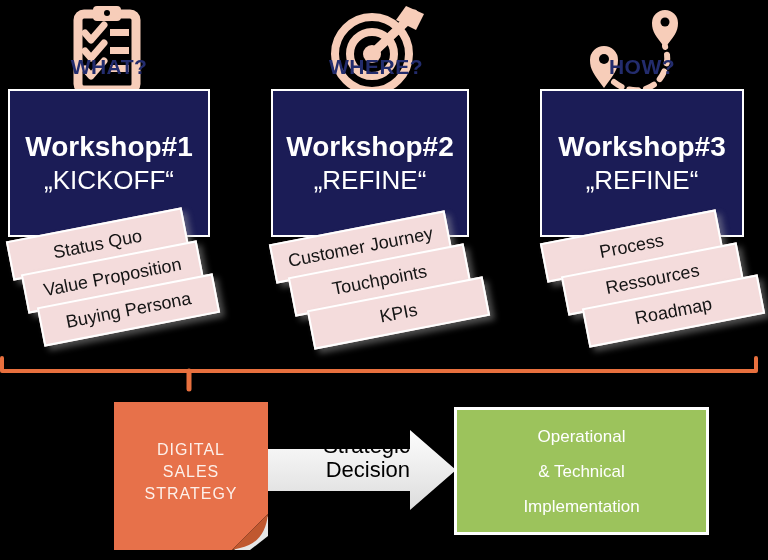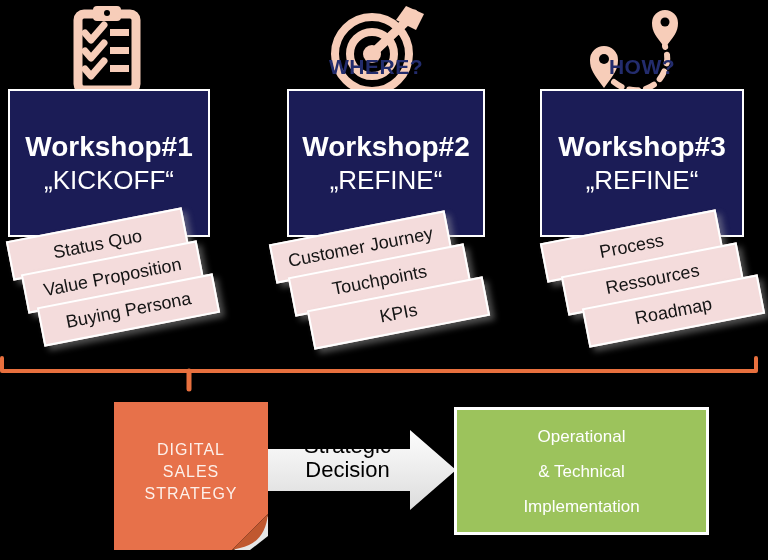--- a/index.html
+++ b/index.html
@@ -16,21 +16,21 @@
   .card{position:absolute;width:179px;height:40px;background:#f4dcdc;border:2px solid #fff;
         box-sizing:border-box;transform:rotate(-11deg);z-index:4;display:flex;
         align-items:center;justify-content:center;font-size:18px;color:#141414;
         box-shadow:4px 5px 6px rgba(175,175,175,.45);white-space:nowrap;}
   .bracket{position:absolute;left:0;top:348px;z-index:1;}
   .note{position:absolute;left:114px;top:402px;width:154px;height:148px;z-index:5;}
   .note-text{position:absolute;left:0;top:0;width:154px;padding-top:37px;text-align:center;
              font-size:16px;line-height:22px;letter-spacing:1px;color:#fdf0ea;
              white-space:pre-line;z-index:2;}
   .arrow{position:absolute;left:260px;top:425px;z-index:3;}
-  .arrow-label{position:absolute;left:285px;top:434px;width:125px;text-align:center;
+  .arrow-label{position:absolute;left:285px;top:434px;width:125px;text-align:right;
                font-size:22px;line-height:24px;color:#000;white-space:pre-line;z-index:6;}
   .result{position:absolute;left:454px;top:407px;width:255px;height:128px;background:#9cc35c;
           border:3px solid #fff;box-sizing:border-box;z-index:5;display:flex;align-items:center;
           justify-content:center;text-align:center;color:#fff;font-size:17px;line-height:35px;
           white-space:pre-line;}
 </style>
 </head>
 <body>
 
 <div class="canvas">
@@ -56,28 +56,29 @@
   </svg>
 
   <svg class="icon" style="left:584px;top:6px" width="96" height="88" viewBox="0 0 96 88">
     <path d="M30 76 C50 92 76 84 82 60 C85 50 82 46 81 40" fill="none" stroke="#f7cdb9" stroke-width="6" stroke-dasharray="9 8" stroke-linecap="round"></path>
     <path d="M81 42 C72 30 68 26 68 17 A13 13 0 1 1 94 17 C94 26 90 30 81 42 Z" fill="#f7cdb9"></path>
     <circle cx="81" cy="16" r="4.5" fill="#000"></circle>
     <path d="M20 82 C10 68 6 64 6 54 A14 14 0 1 1 34 54 C34 64 30 68 20 82 Z" fill="#f7cdb9"></path>
     <circle cx="20" cy="53" r="5" fill="#000"></circle>
   </svg>
 
+  <div class="qlabel" style="left:8px;width:202px">WHAT?</div>
   <div class="qlabel" style="left:540px;width:204px">HOW?</div>
   <div class="qlabel" style="left:277px;width:198px">WHERE?</div>
 
   <div class="wbox" style="left:8px;width:202px">
     <div class="wtitle">Workshop#1</div>
     <div class="wsub">„KICKOFF“</div>
   </div>
-  <div class="wbox" style="left:287px;width:198px">
+  <div class="wbox" style="left:271px;width:198px">
     <div class="wtitle">Workshop#2</div>
     <div class="wsub">„REFINE“</div>
   </div>
   <div class="wbox" style="left:540px;width:204px">
     <div class="wtitle">Workshop#3</div>
     <div class="wsub">„REFINE“</div>
   </div>
 
   <div class="card" style="left:8px;top:224px">Status Quo</div>
   <div class="card" style="left:23px;top:257px">Value Proposition</div>

